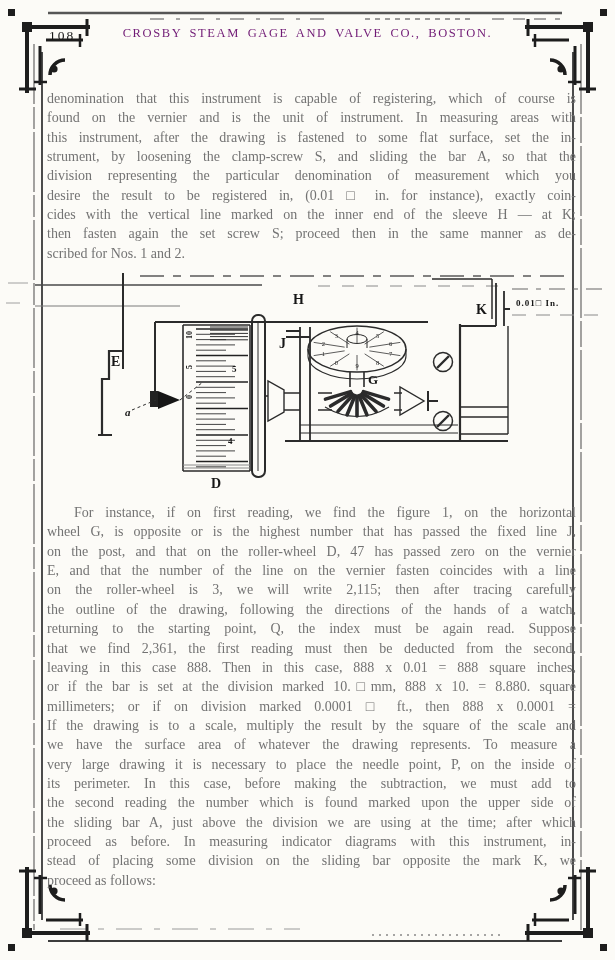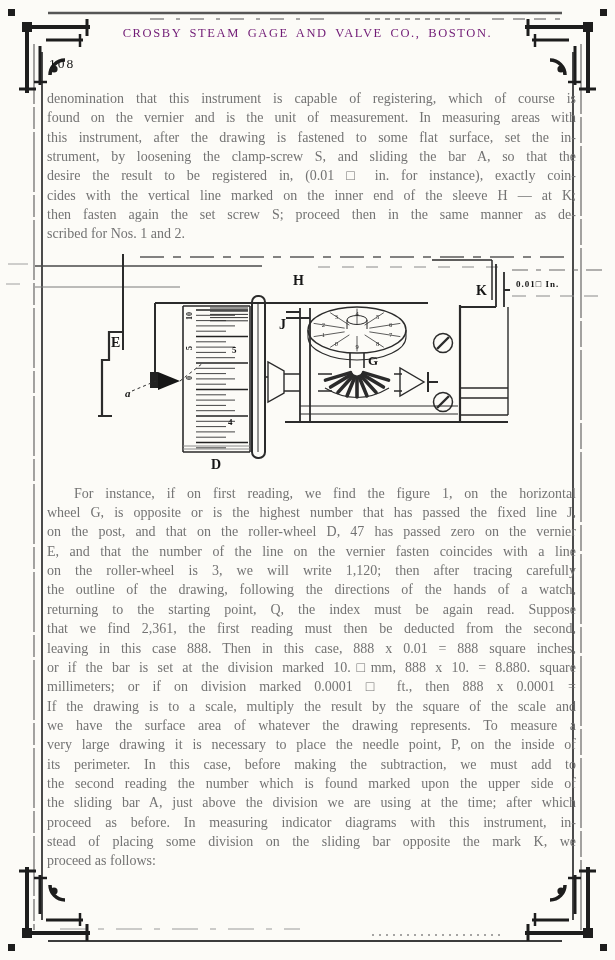--- a/index.html
+++ b/index.html
@@ -5,21 +5,21 @@
   html,body{margin:0;padding:0;}
   body{
     width:615px;height:960px;overflow:hidden;position:relative;
     background:#fcfbf7;
     font-family:"Liberation Serif","DejaVu Serif",serif;
     color:#181818;
   }
   .page{position:absolute;inset:0;}
   svg.frame{position:absolute;left:0;top:0;z-index:1;}
   .header{position:absolute;left:0;top:26px;width:615px;z-index:2;}
-  .pagenum{position:absolute;left:49px;top:2px;font-size:13.5px;letter-spacing:2px;margin-top:28px;}
+  .pagenum{position:absolute;left:49px;top:2px;font-size:13.5px;letter-spacing:2px;}
   .running-title{
     text-align:center;font-size:12.5px;letter-spacing:1.6px;
     word-spacing:3px;color:#701a75;
   }
   .body-text{position:absolute;left:47px;top:89px;width:529px;z-index:2;}
   .para{width:529px;}
   .tline{
     font-size:14px;line-height:19.35px;height:19.35px;white-space:nowrap;
     text-align:justify;text-align-last:justify;color:#737373;
     overflow:visible;
@@ -75,23 +75,24 @@
 
   <div class="header">
     <span class="pagenum">108</span>
     <div class="running-title">CROSBY STEAM GAGE AND VALVE CO., BOSTON.</div>
   </div>
 
   <div class="body-text">
 
     <div class="para" id="para-0">
         <div class="tline">denomination that this instrument is capable of registering, which of course is</div>
-        <div class="tline">found on the vernier and is the unit of measurement.  In measuring areas with</div>
+        <div class="tline">found on the vernier and is the unit of instrument.  In measuring areas with</div>
         <div class="tline">this instrument, after the drawing is fastened to some flat surface, set the in-</div>
         <div class="tline">strument, by loosening the clamp-screw S, and sliding the bar A, so that the</div>
+        <div class="tline">division representing the particular denomination of measurement which you</div>
         <div class="tline">desire the result to be registered in, (0.01 □ in. for instance), exactly coin-</div>
         <div class="tline">cides with the vertical line marked on the inner end of the sleeve H — at K;</div>
         <div class="tline">then fasten again the set screw S; proceed then in the same manner as de-</div>
         <div class="tline last">scribed for Nos. 1 and 2.</div>
       </div>
 
     <figure class="instrument">
       <svg id="figure-svg" width="615" height="230" viewBox="0 0 615 230">
         <g stroke="#2b2b2b" fill="none" stroke-width="1.3">
 
@@ -238,21 +239,21 @@
           <text class="fig-label" x="228" y="175" font-size="9" font-weight="normal">4</text>
         </g>
       </svg>
     </figure>
 
     <div class="para" id="para-1">
         <div class="tline indent">For instance, if on first reading, we find the figure 1, on the horizontal</div>
         <div class="tline">wheel G, is opposite or is the highest number that has passed the fixed line J,</div>
         <div class="tline">on the post, and that on the roller-wheel D, 47 has passed zero on the vernier</div>
         <div class="tline">E, and that the number of the line on the vernier fasten coincides with a line</div>
-        <div class="tline">on the roller-wheel is 3, we will write 1,120; then after tracing carefully</div>
+        <div class="tline">on the roller-wheel is 3, we will write 2,115; then after tracing carefully</div>
         <div class="tline">the outline of the drawing, following the directions of the hands of a watch,</div>
         <div class="tline">returning to the starting point, Q, the index must be again read.  Suppose</div>
         <div class="tline">that we find 2,361, the first reading must then be deducted from the second,</div>
         <div class="tline">leaving in this case 888.  Then in this case, 888 x 0.01 = 888 square inches,</div>
         <div class="tline">or if the bar is set at the division marked 10.□mm, 888 x 10. = 8.880. square</div>
         <div class="tline">millimeters; or if on division marked 0.0001 □ ft., then 888 x 0.0001 =</div>
         <div class="tline">If the drawing is to a scale, multiply the result by the square of the scale and</div>
         <div class="tline">we have the surface area of whatever the drawing represents.  To measure a</div>
         <div class="tline">very large drawing it is necessary to place the needle point, P, on the inside of</div>
         <div class="tline">its perimeter.  In this case, before making the subtraction, we must add to</div>

